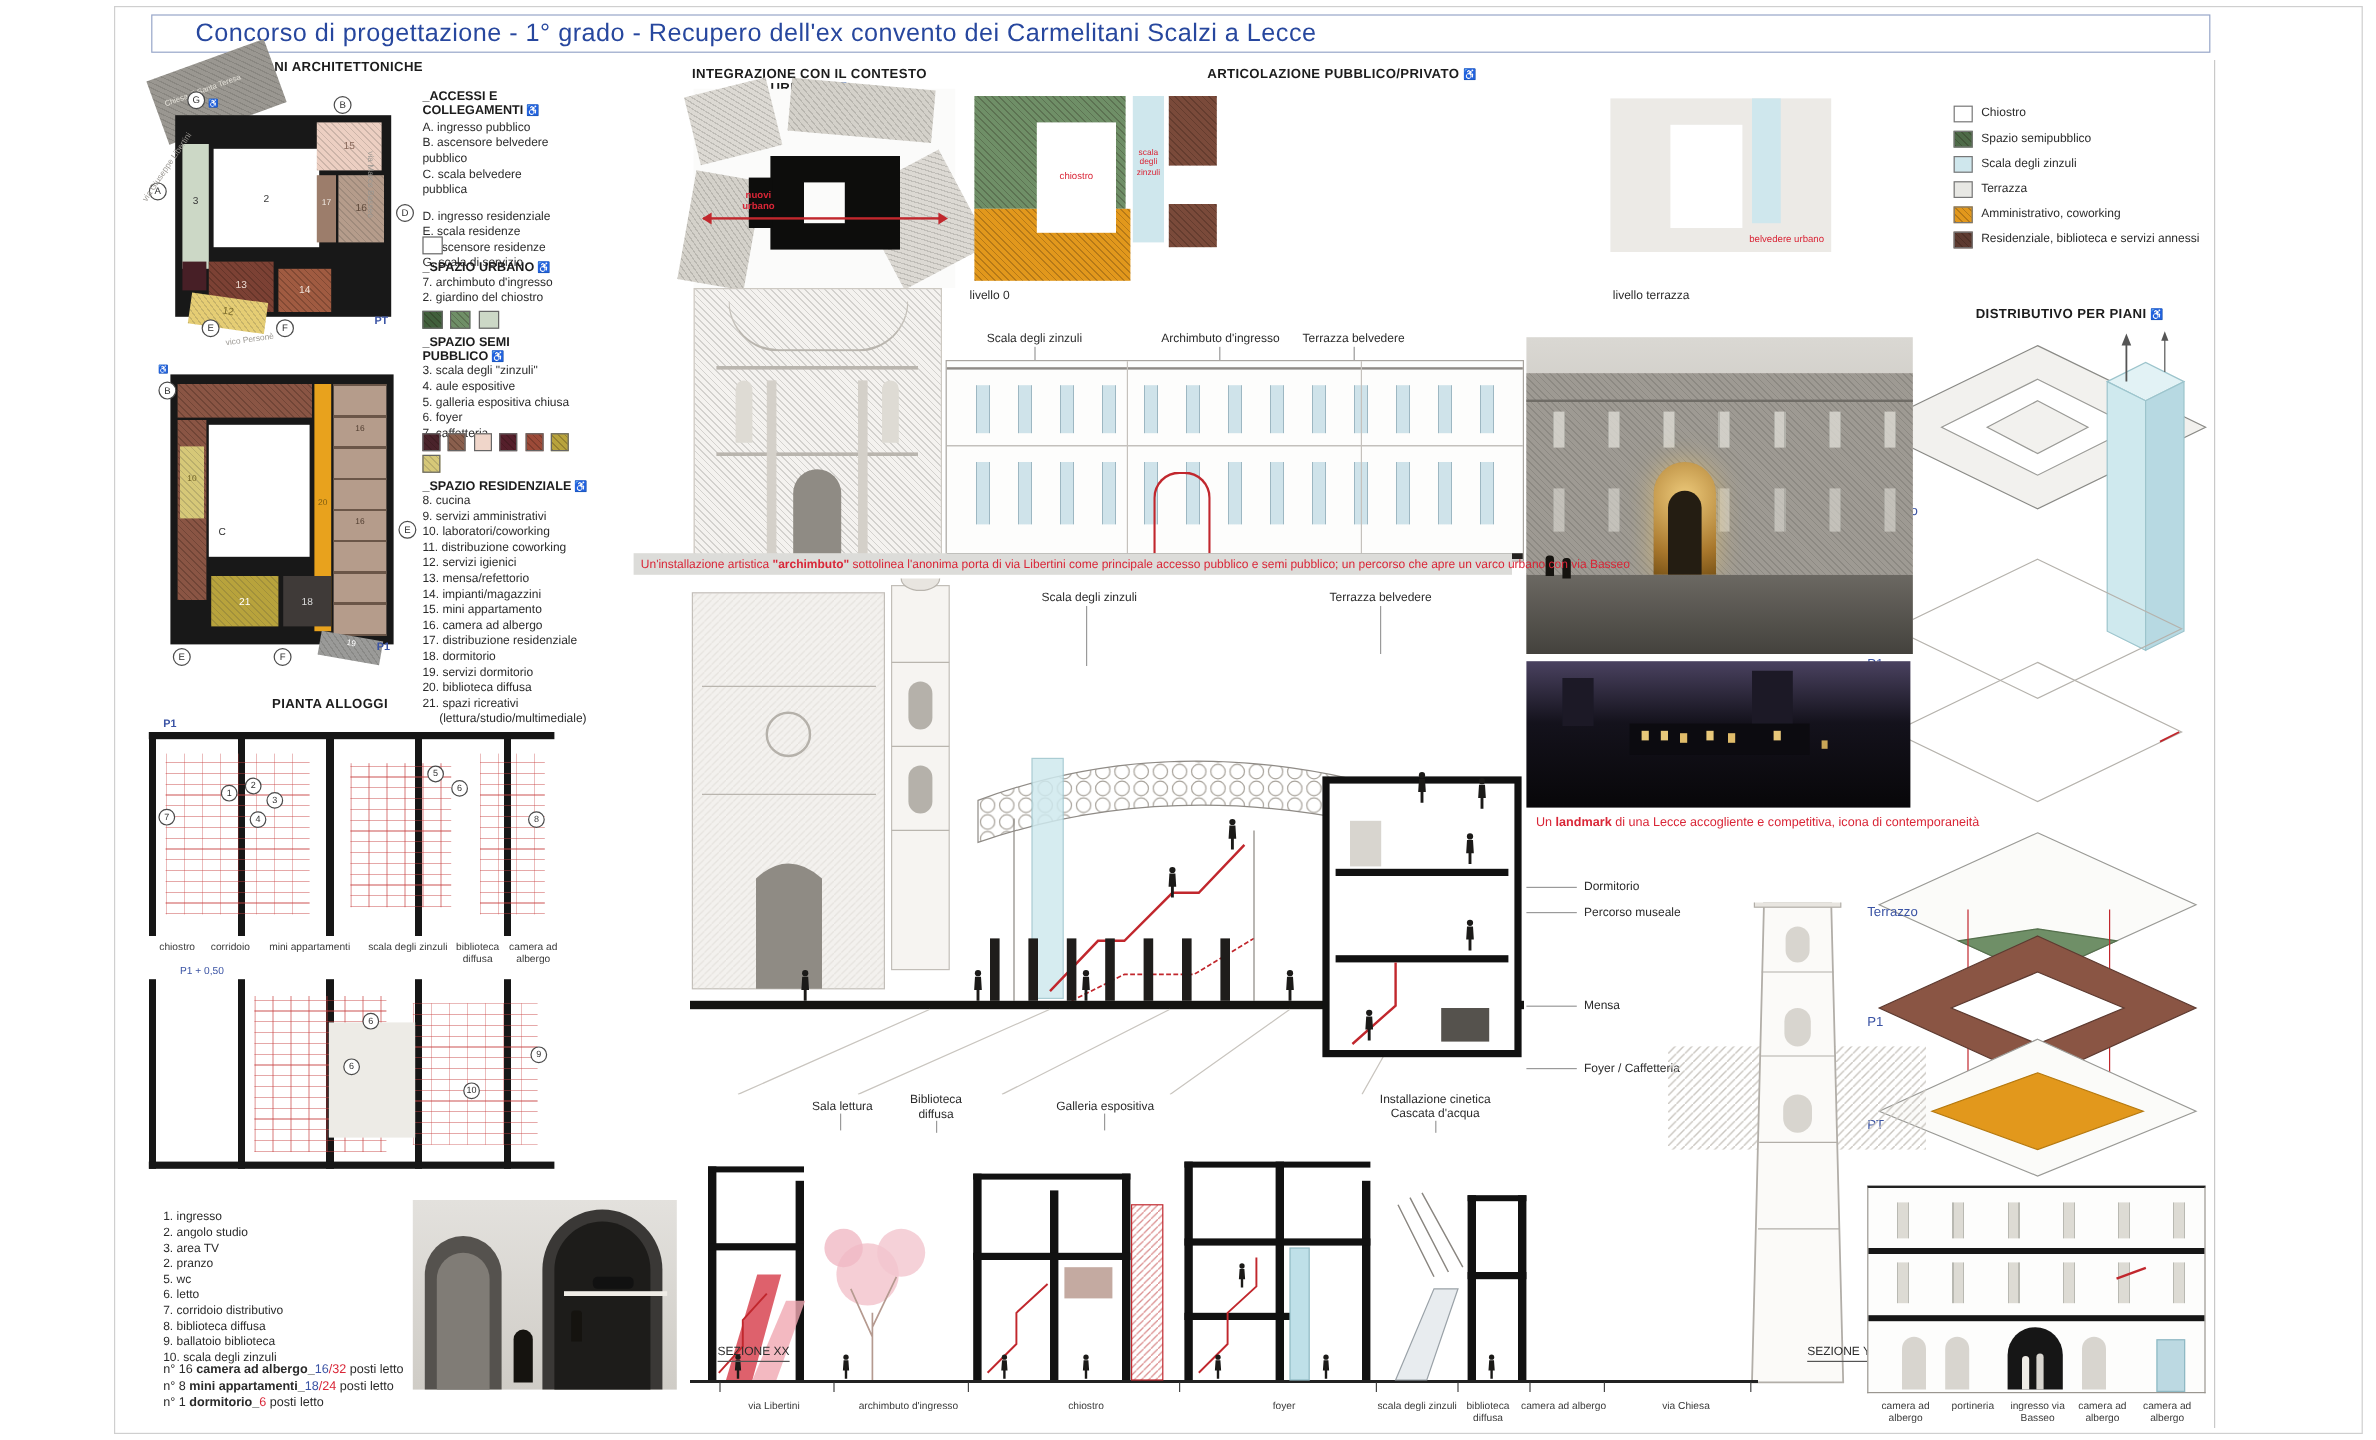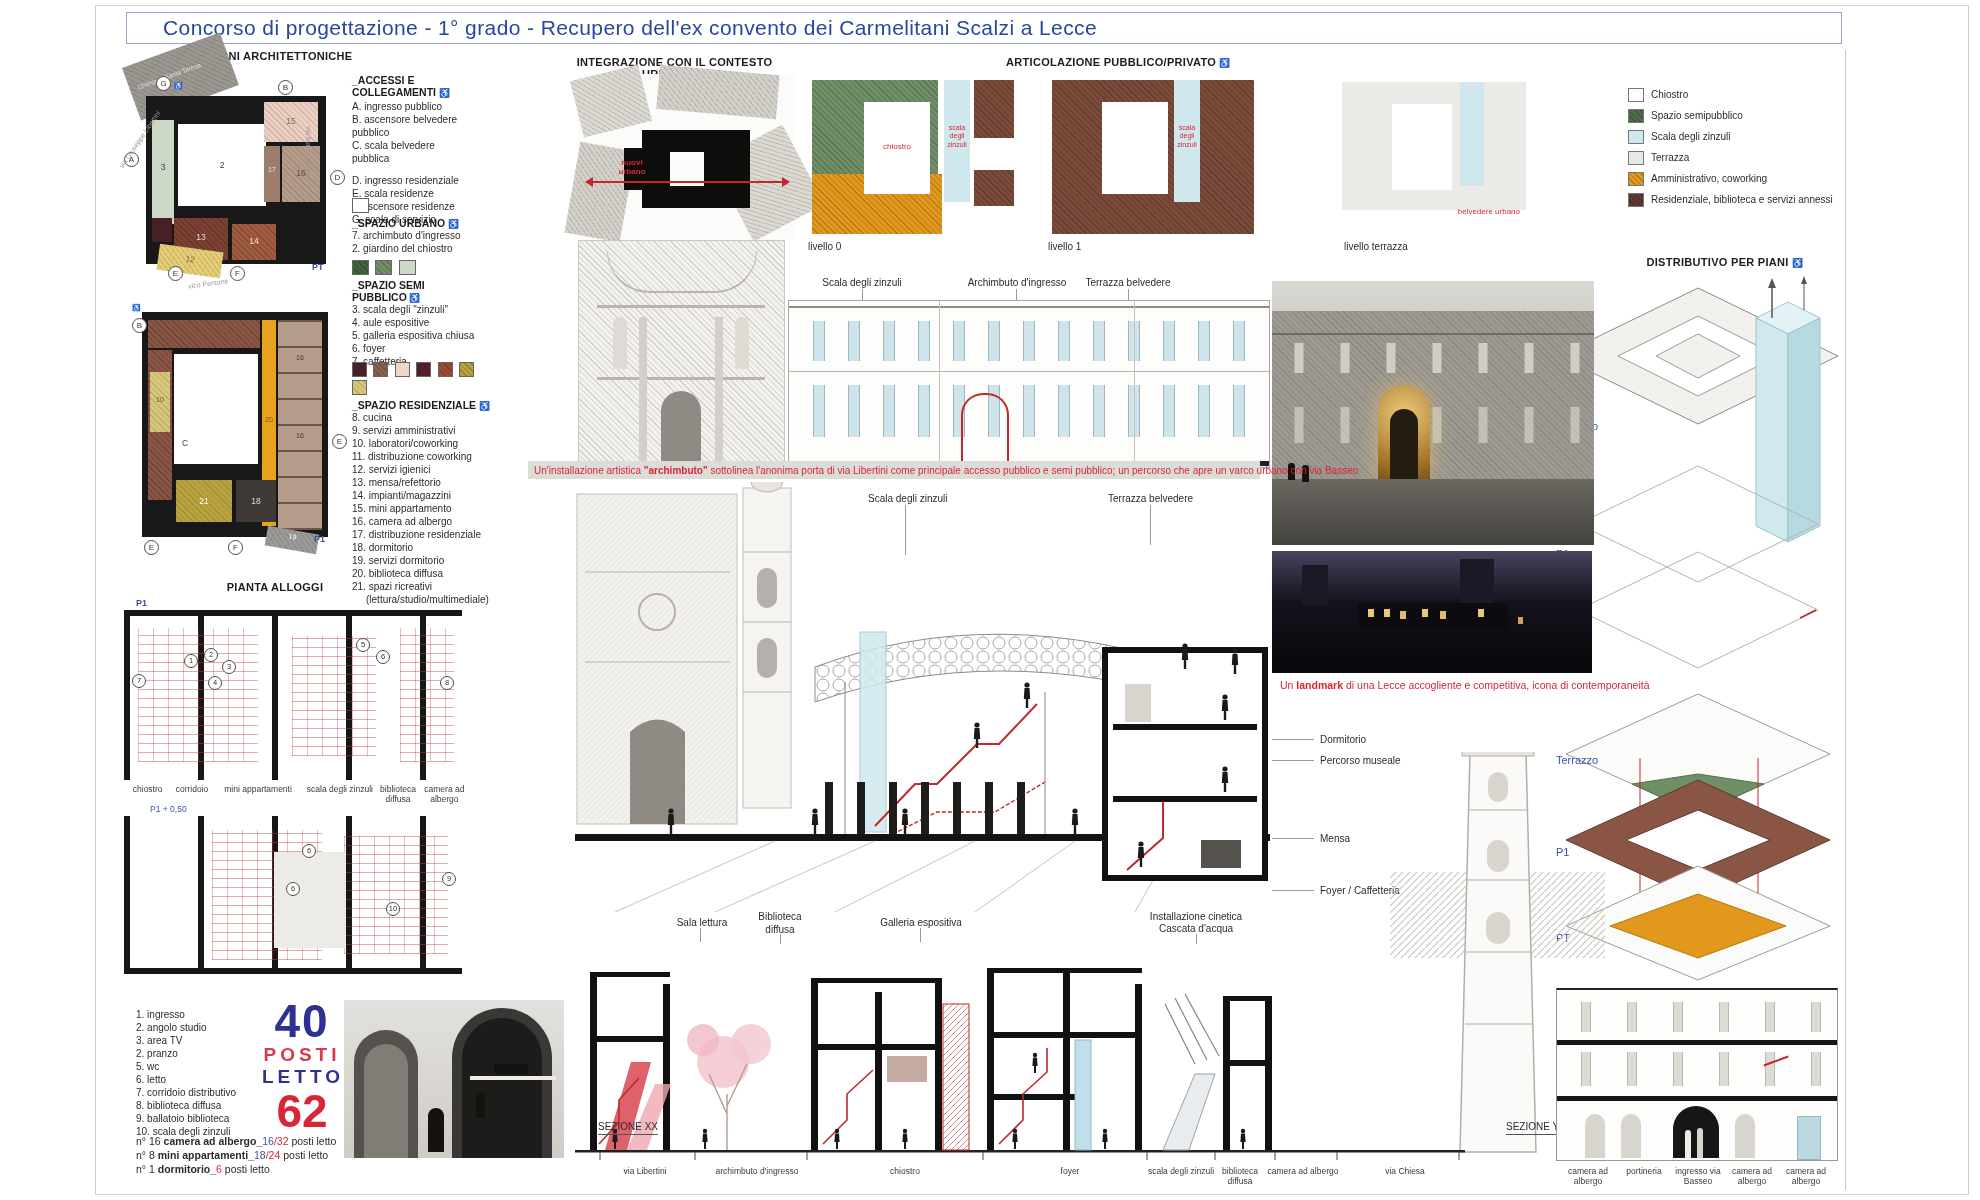--- a/index.html
+++ b/index.html
@@ -233,26 +233,20 @@
     <div class="txt">2. angolo studio</div>
     <div class="txt">3. area TV</div>
     <div class="txt">2. pranzo</div>
     <div class="txt">5. wc</div>
     <div class="txt">6. letto</div>
     <div class="txt">7. corridoio distributivo</div>
     <div class="txt">8. biblioteca diffusa</div>
     <div class="txt">9. ballatoio biblioteca</div>
     <div class="txt">10. scala degli zinzuli</div>
   </div>
-  <div class="abs" style="left:262px;top:998px;width:80px;text-align:center">
-    <div class="b" style="font-size:46px;line-height:1;color:#2e3192;letter-spacing:2px">40</div>
-    <div class="b" style="font-size:19px;line-height:1.15;color:#d93a4f;letter-spacing:4px">POSTI</div>
-    <div class="b" style="font-size:19px;line-height:1.15;color:#2e3192;letter-spacing:4px">LETTO</div>
-    <div class="b" style="font-size:46px;line-height:1;color:#d92637">62</div>
-  </div>
 
   <div class="abs" style="left:344px;top:1000px;width:220px;height:158px;background:linear-gradient(#e3e1dd,#cfccc6)">
     <div class="abs" style="left:108px;top:8px;width:100px;height:150px;background:#3a3836;border-radius:50px 50px 0 0"></div>
     <div class="abs" style="left:118px;top:18px;width:80px;height:140px;background:#1d1c1a;border-radius:40px 40px 0 0"></div>
     <div class="abs" style="left:126px;top:76px;width:86px;height:4px;background:#efece6"></div>
     <div class="abs" style="left:150px;top:64px;width:34px;height:10px;background:#111;border-radius:4px"></div>
     <div class="abs" style="left:10px;top:30px;width:64px;height:128px;background:#55524e;border-radius:32px 32px 0 0"></div>
     <div class="abs" style="left:20px;top:44px;width:44px;height:114px;background:#807c76;border-radius:22px 22px 0 0"></div>
     <div class="abs photo-fig" style="left:84px;top:108px;height:44px;width:16px;border-radius:8px 8px 0 0"></div>
     <div class="abs photo-fig" style="left:132px;top:92px;height:26px;width:9px"></div>
@@ -291,34 +285,26 @@
     <div class="abs hx" style="left:168px;top:94px;width:40px;height:36px;background-color:#7a4a3a"></div>
     <div class="abs" style="left:138px;top:4px;width:26px;height:122px;background:#cfe7ed">
       <div class="abs red ctr" style="left:1px;top:44px;width:24px;font-size:7px;line-height:1.2">scala degli zinzuli</div>
     </div>
     <div class="abs" style="left:58px;top:26px;width:66px;height:92px;background:#fff">
       <div class="abs red ctr" style="left:0;top:40px;width:66px;font-size:8px">chiostro</div>
     </div>
     <div class="abs txt" style="left:2px;top:164px">livello 0</div>
   </div>
 
-  <div class="abs" style="left:1046px;top:76px;width:214px;height:162px">
-    <div class="abs hx" style="left:6px;top:4px;width:202px;height:154px;background-color:#7a4a3a"></div>
-    <div class="abs" style="left:128px;top:4px;width:26px;height:122px;background:#cfe7ed">
-      <div class="abs red ctr" style="left:1px;top:44px;width:24px;font-size:7px;line-height:1.2">scala degli zinzuli</div>
-    </div>
-    <div class="abs" style="left:56px;top:26px;width:66px;height:92px;background:#fff"></div>
-    <div class="abs txt" style="left:2px;top:164px">livello 1</div>
-  </div>
 
   <div class="abs" style="left:1342px;top:82px;width:184px;height:150px">
     <div class="abs" style="left:0;top:0;width:184px;height:128px;background:#eceae6"></div>
     <div class="abs" style="left:50px;top:22px;width:60px;height:86px;background:#fff"></div>
     <div class="abs" style="left:118px;top:0;width:24px;height:104px;background:#cfe7ed"></div>
-    <div class="abs red" style="right:6px;bottom:16px;font-size:8px">belvedere urbano</div>
+    <div class="abs red" style="right:6px;bottom:28px;font-size:8px">belvedere urbano</div>
     <div class="abs txt" style="left:2px;top:158px">livello terrazza</div>
   </div>
 
   <div class="abs" style="left:1628px;top:84px;width:220px">
     <div class="lgrow">
         <span class="lgsw" style="background:#fff"></span>
         <span class="txt">Chiostro</span>
       </div>
     <div class="lgrow">
         <span class="lgsw hx" style="background-color:#4e6b48"></span>

